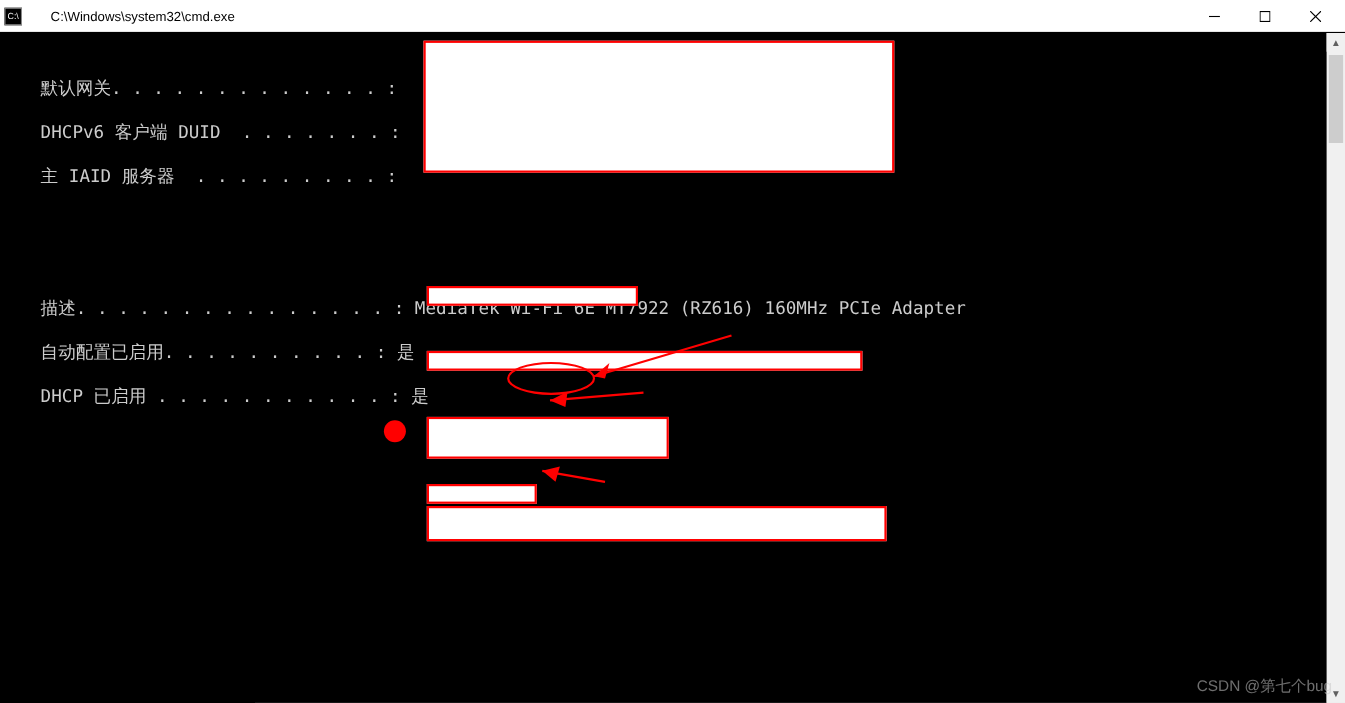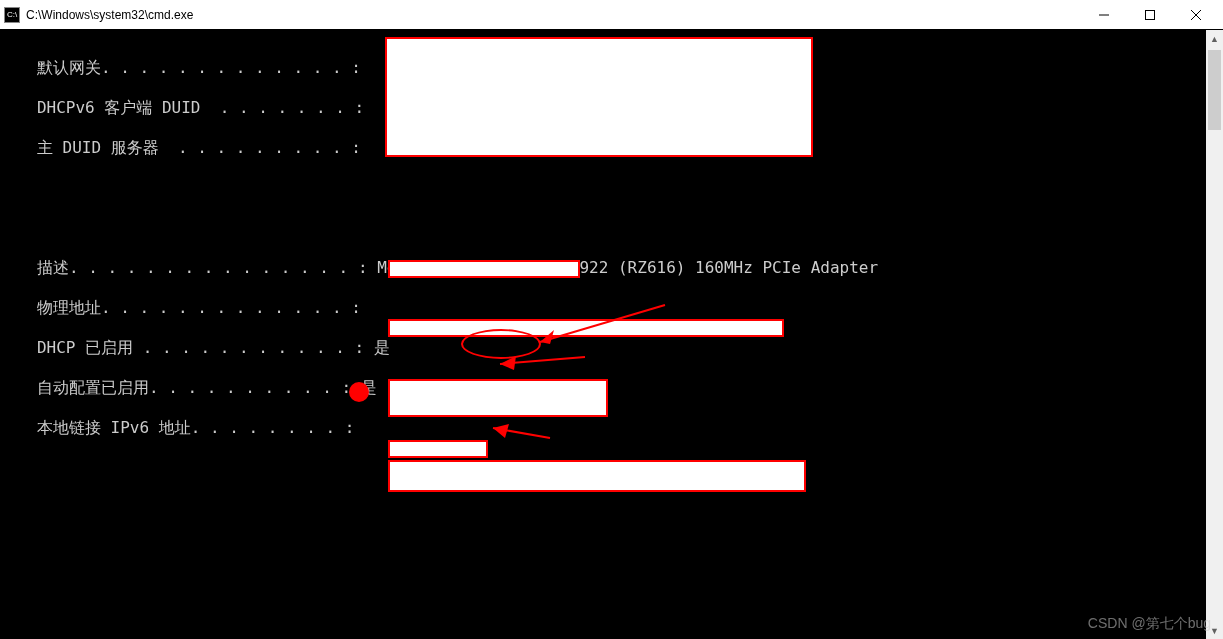--- a/index.html
+++ b/index.html
@@ -27,20 +27,21 @@
       align-items: center;
       justify-content: center;
       font-size: 8px;
       color: #fff;
       margin-right: 6px;
     }
     .title-text {
       flex: 1;
       font-size: 12px;
       color: #000;
+      margin-left: 20px;
     }
     .win-controls {
       display: flex;
     }
     .win-btn {
       width: 46px;
       height: 30px;
       display: flex;
       align-items: center;
       justify-content: center;
@@ -49,21 +50,21 @@
     }
     .terminal {
       position: relative;
       width: 100%;
       height: calc(100% - 30px);
       background: #000;
       color: #ccc;
       font-family: "NSimSun", "SimSun", "Consolas", monospace;
       font-size: 16px;
       line-height: 20px;
-      padding: 8px 8px;
+      padding: 20px 8px;
       white-space: pre;
       overflow: hidden;
     }
     .scrollbar {
       position: absolute;
       right: 0;
       top: 30px;
       bottom: 0;
       width: 17px;
       background: #f0f0f0;
@@ -146,28 +147,26 @@
           <line x1="0" y1="0" x2="10" y2="10" stroke="#000" stroke-width="1"></line>
           <line x1="10" y1="0" x2="0" y2="10" stroke="#000" stroke-width="1"></line>
         </svg>
     </div>
   </div>
 </div>
 
 <div class="terminal">
 <div>   默认网关. . . . . . . . . . . . . :</div>
 <div>   DHCPv6 客户端 DUID  . . . . . . . :</div>
-<div>   主 DUID 服务器  . . . . . . . . . :</div>
+<div>   主 IAID 服务器  . . . . . . . . . :</div>
 <div> </div>
 <div> </div>
 <div><span>   描述. . . . . . . . . . . . . . . : </span><span>MediaTek Wi-Fi 6E MT7922 (RZ616) 160MHz PCIe Adapter</span></div>
-<div>   物理地址. . . . . . . . . . . . . :</div>
+<div><span>   自动配置已启用. . . . . . . . . . : </span><span>是</span></div>
 <div><span>   DHCP 已启用 . . . . . . . . . . . : </span><span>是</span></div>
-<div><span>   自动配置已启用. . . . . . . . . . : </span><span>是</span></div>
-<div>   本地链接 IPv6 地址. . . . . . . . :</div>
 
 
 
 
 
 
 
 
 
 

